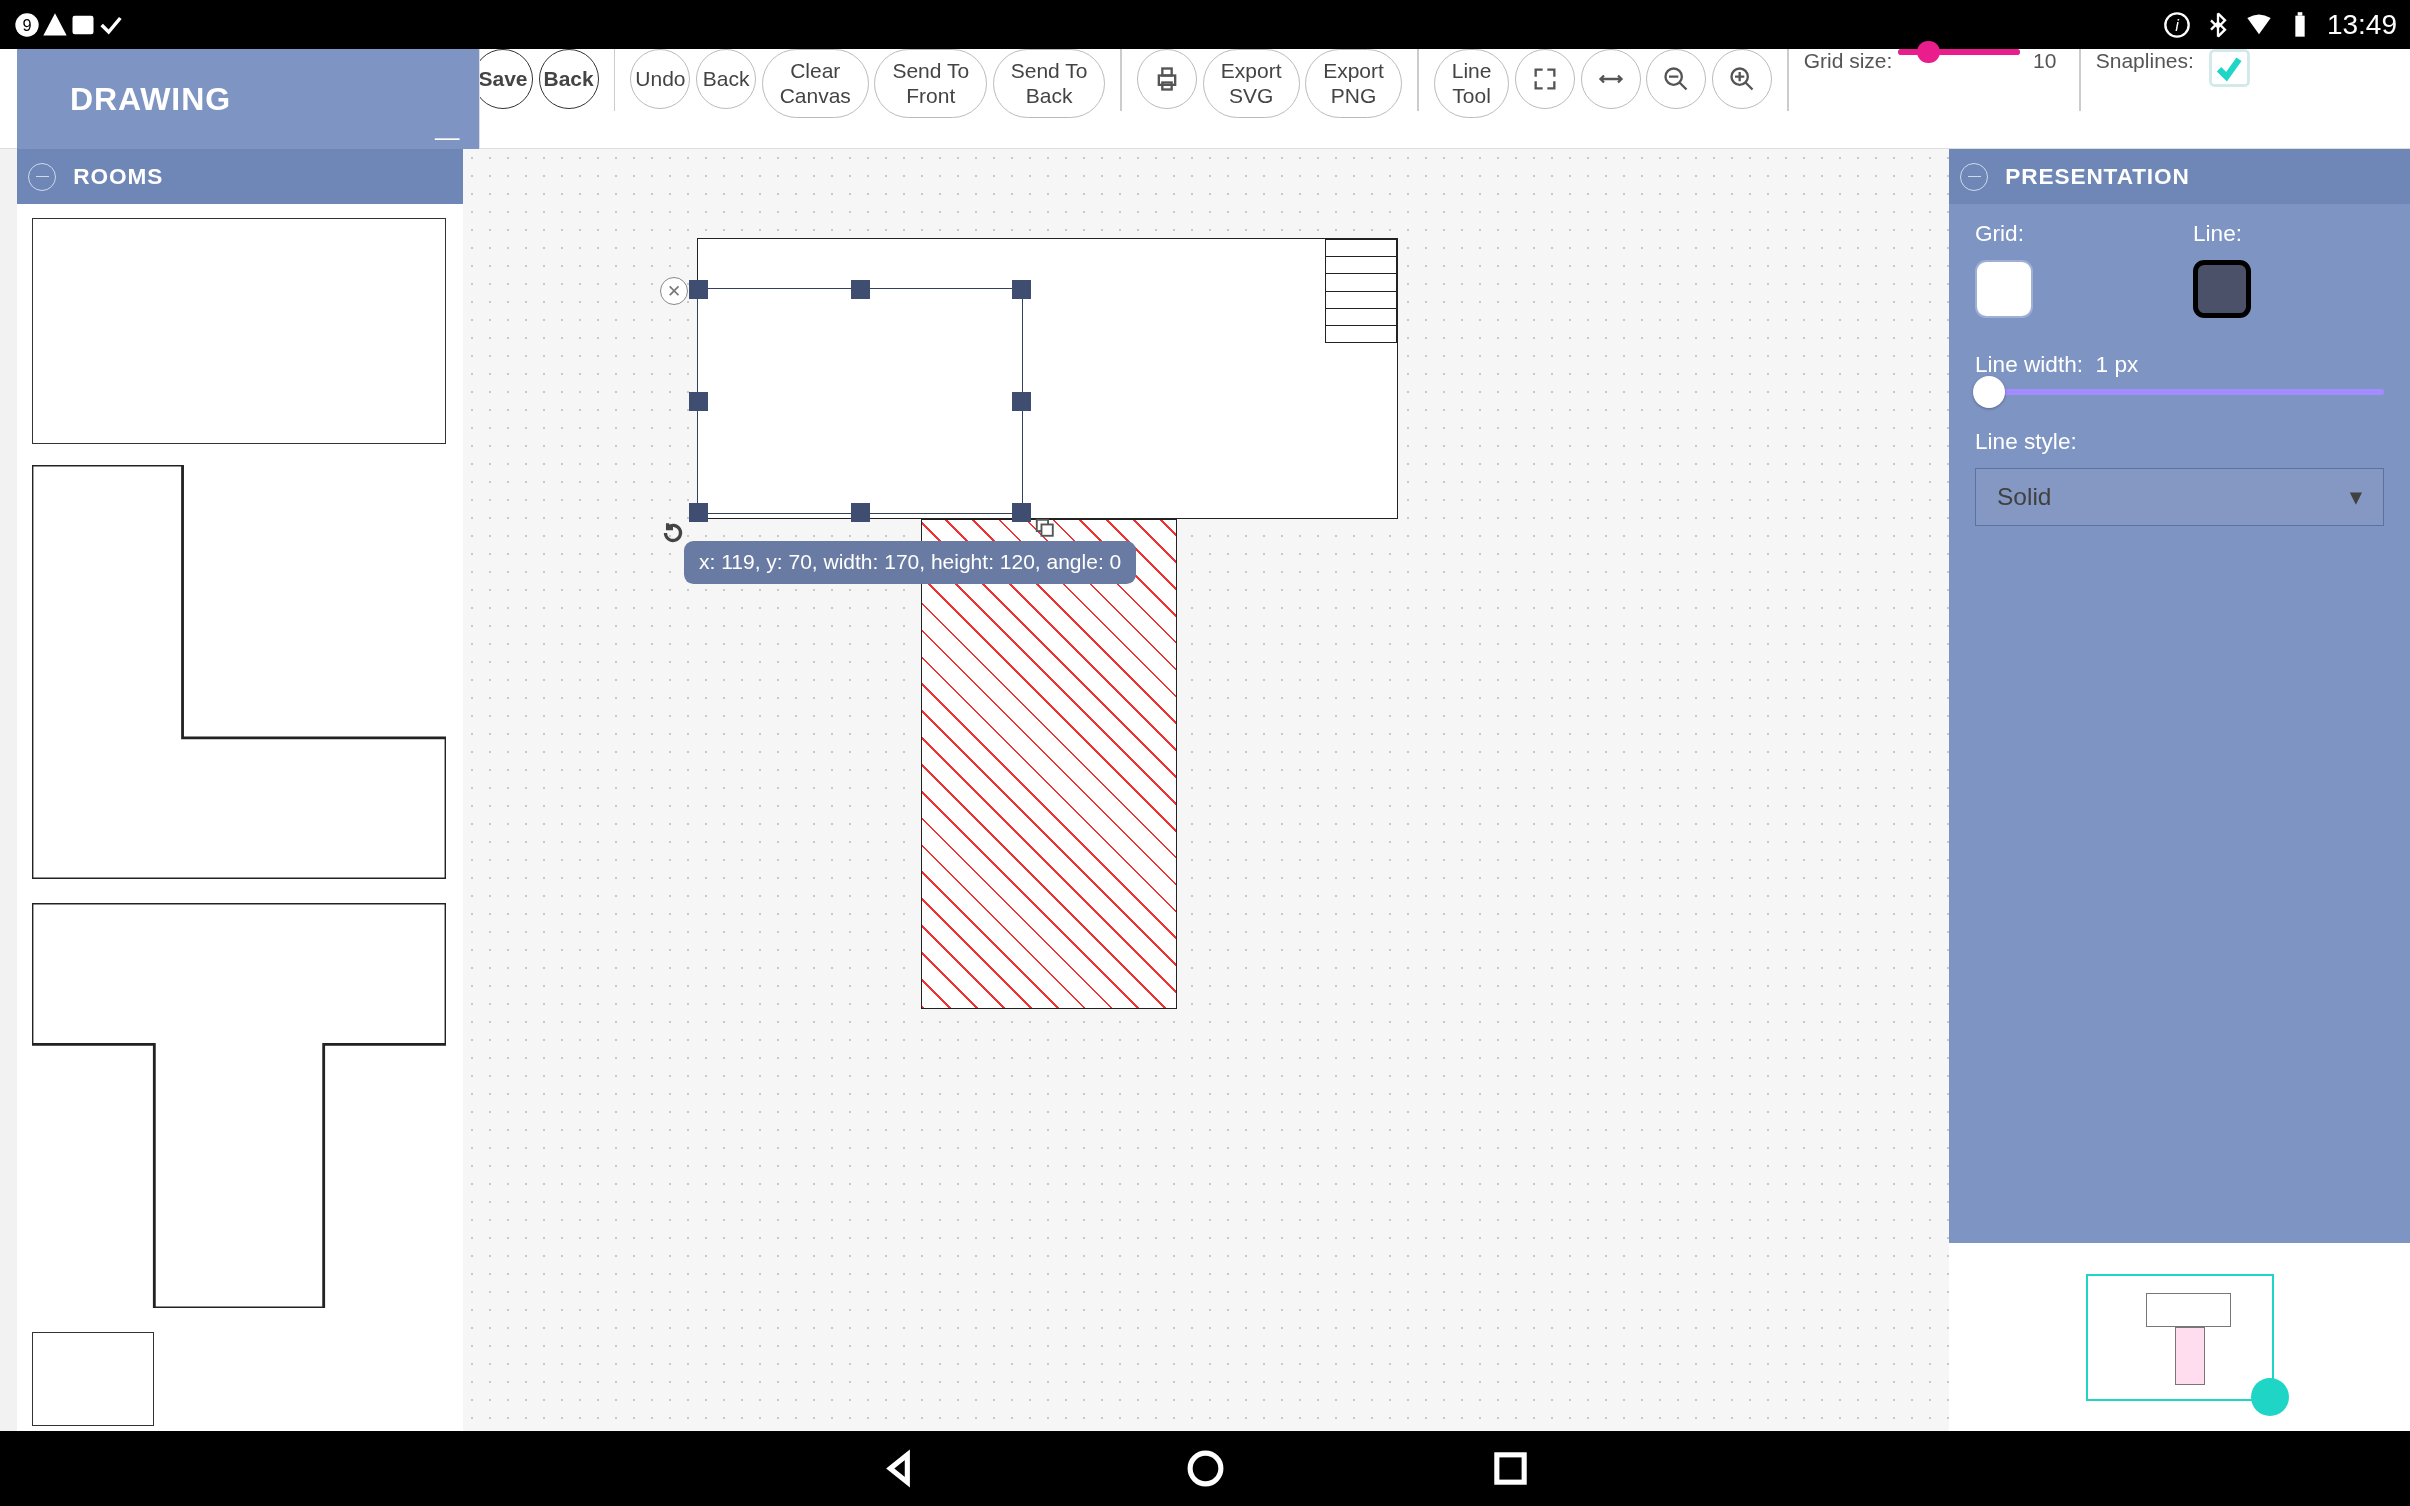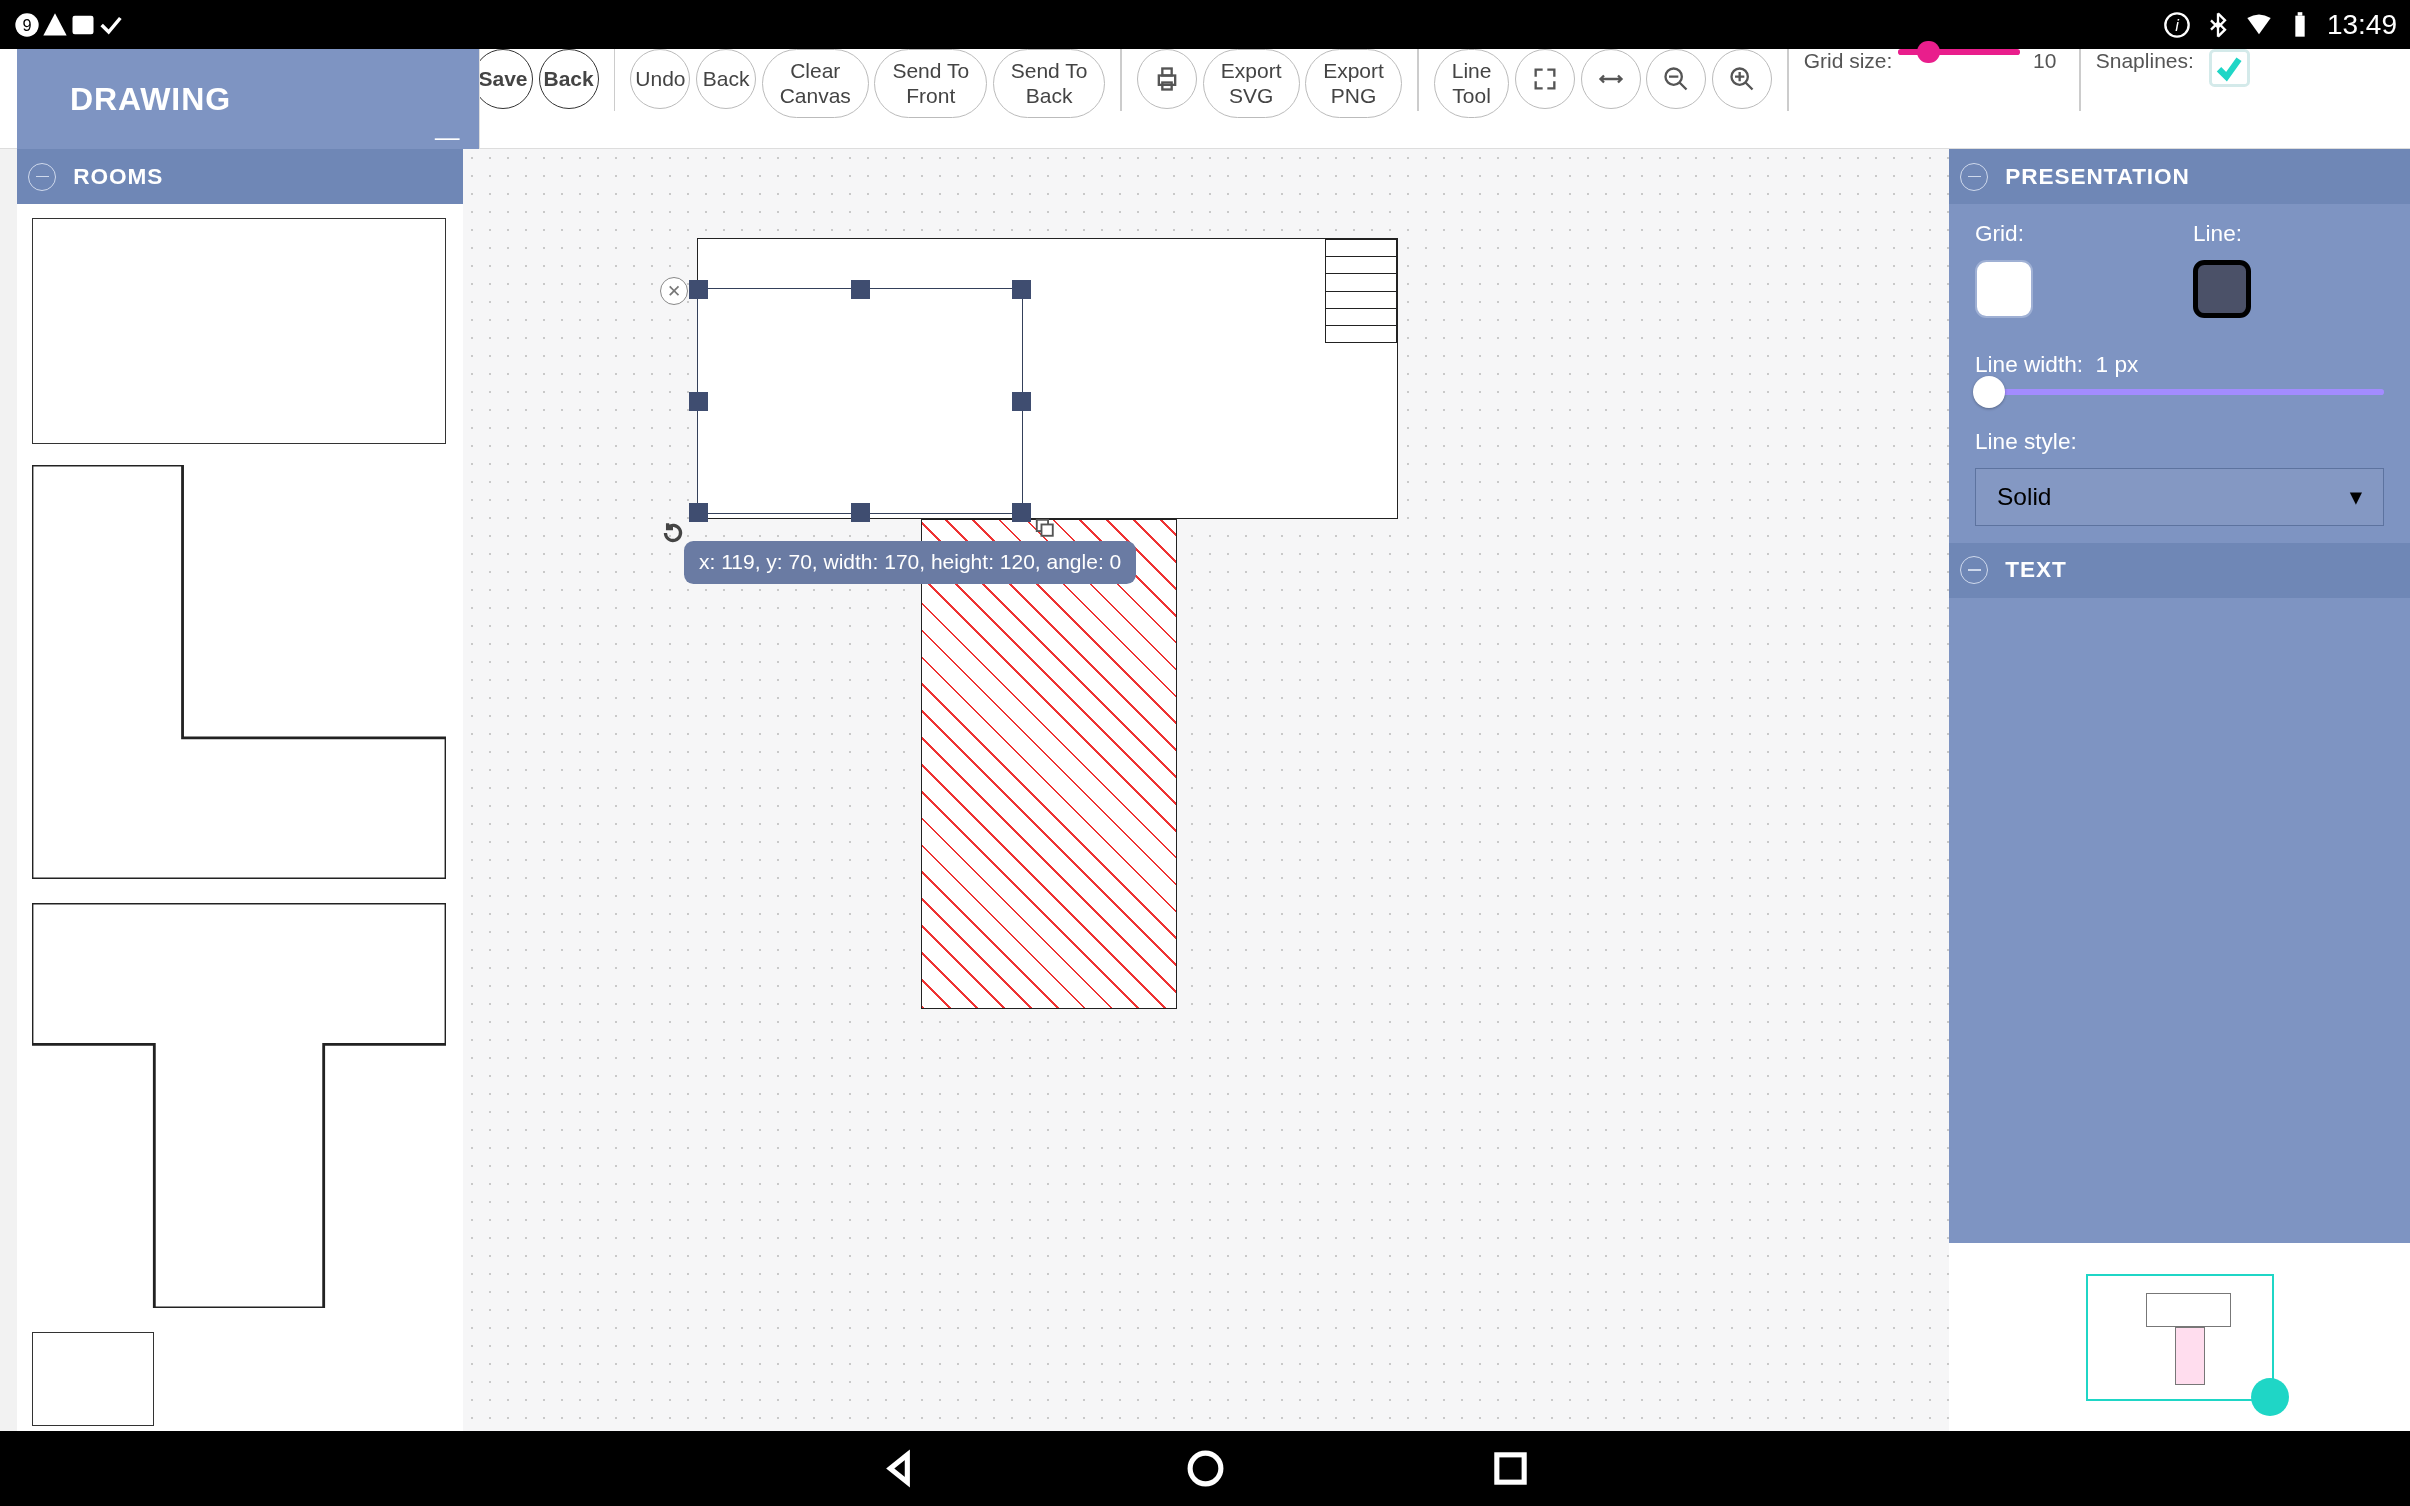--- a/index.html
+++ b/index.html
@@ -98,21 +98,21 @@
 .lwslider {
   margin-top: 11.3px; height: 5.6px; background: #a38cff;
   position: relative; border-radius: 2.8px;
 }
 .lwslider .thumb {
   position: absolute; left: -1.9px; top: -13px; width: 32px; height: 32px;
   border-radius: 50%; background: #fff; box-shadow: 0 0.9px 2.8px rgba(0,0,0,.3);
 }
 .select {
   margin-top: 13px; height: 58px; border: 1.9px solid #5d739f; background: #8498c3;
-  display: flex; align-items: center; padding: 0 21px; color: #000000; font-size: 24.5px;
+  display: flex; align-items: center; padding: 0 21px; color: #404040; font-size: 24.5px;
 }
 .select .chev { margin-left: auto; }
 .textin {
   margin-top: 13px; height: 55px; width: 100%; border: 1.9px solid #5d739f;
   background: #8498c3;
 }
 .minimap {
   position: absolute; right: 0; bottom: 0; width: 461px; height: 188px;
   background: #fff; display: flex; align-items: center; justify-content: center;
 }
@@ -358,24 +358,20 @@
           <div class="thumb"></div>
         </div>
     </div>
     <div class="field">
       <span>Line style:</span>
       <div class="select">
         <span>Solid</span>
         <span class="chev">▾</span>
       </div>
     </div>
-    <div class="sechdr">
-      <span class="collapse"></span>
-      <span>TEXT</span>
-    </div>
 
     <div class="minimap">
       <div class="mmview">
         <div class="mmshape" style="left:58px;top:17px;width:85px;height:34px"></div>
         <div class="mmshape" style="left:87px;top:51px;width:30px;height:58px;background:#fde"></div>
         <div class="dot"></div>
       </div>
     </div>
   </div>
 

